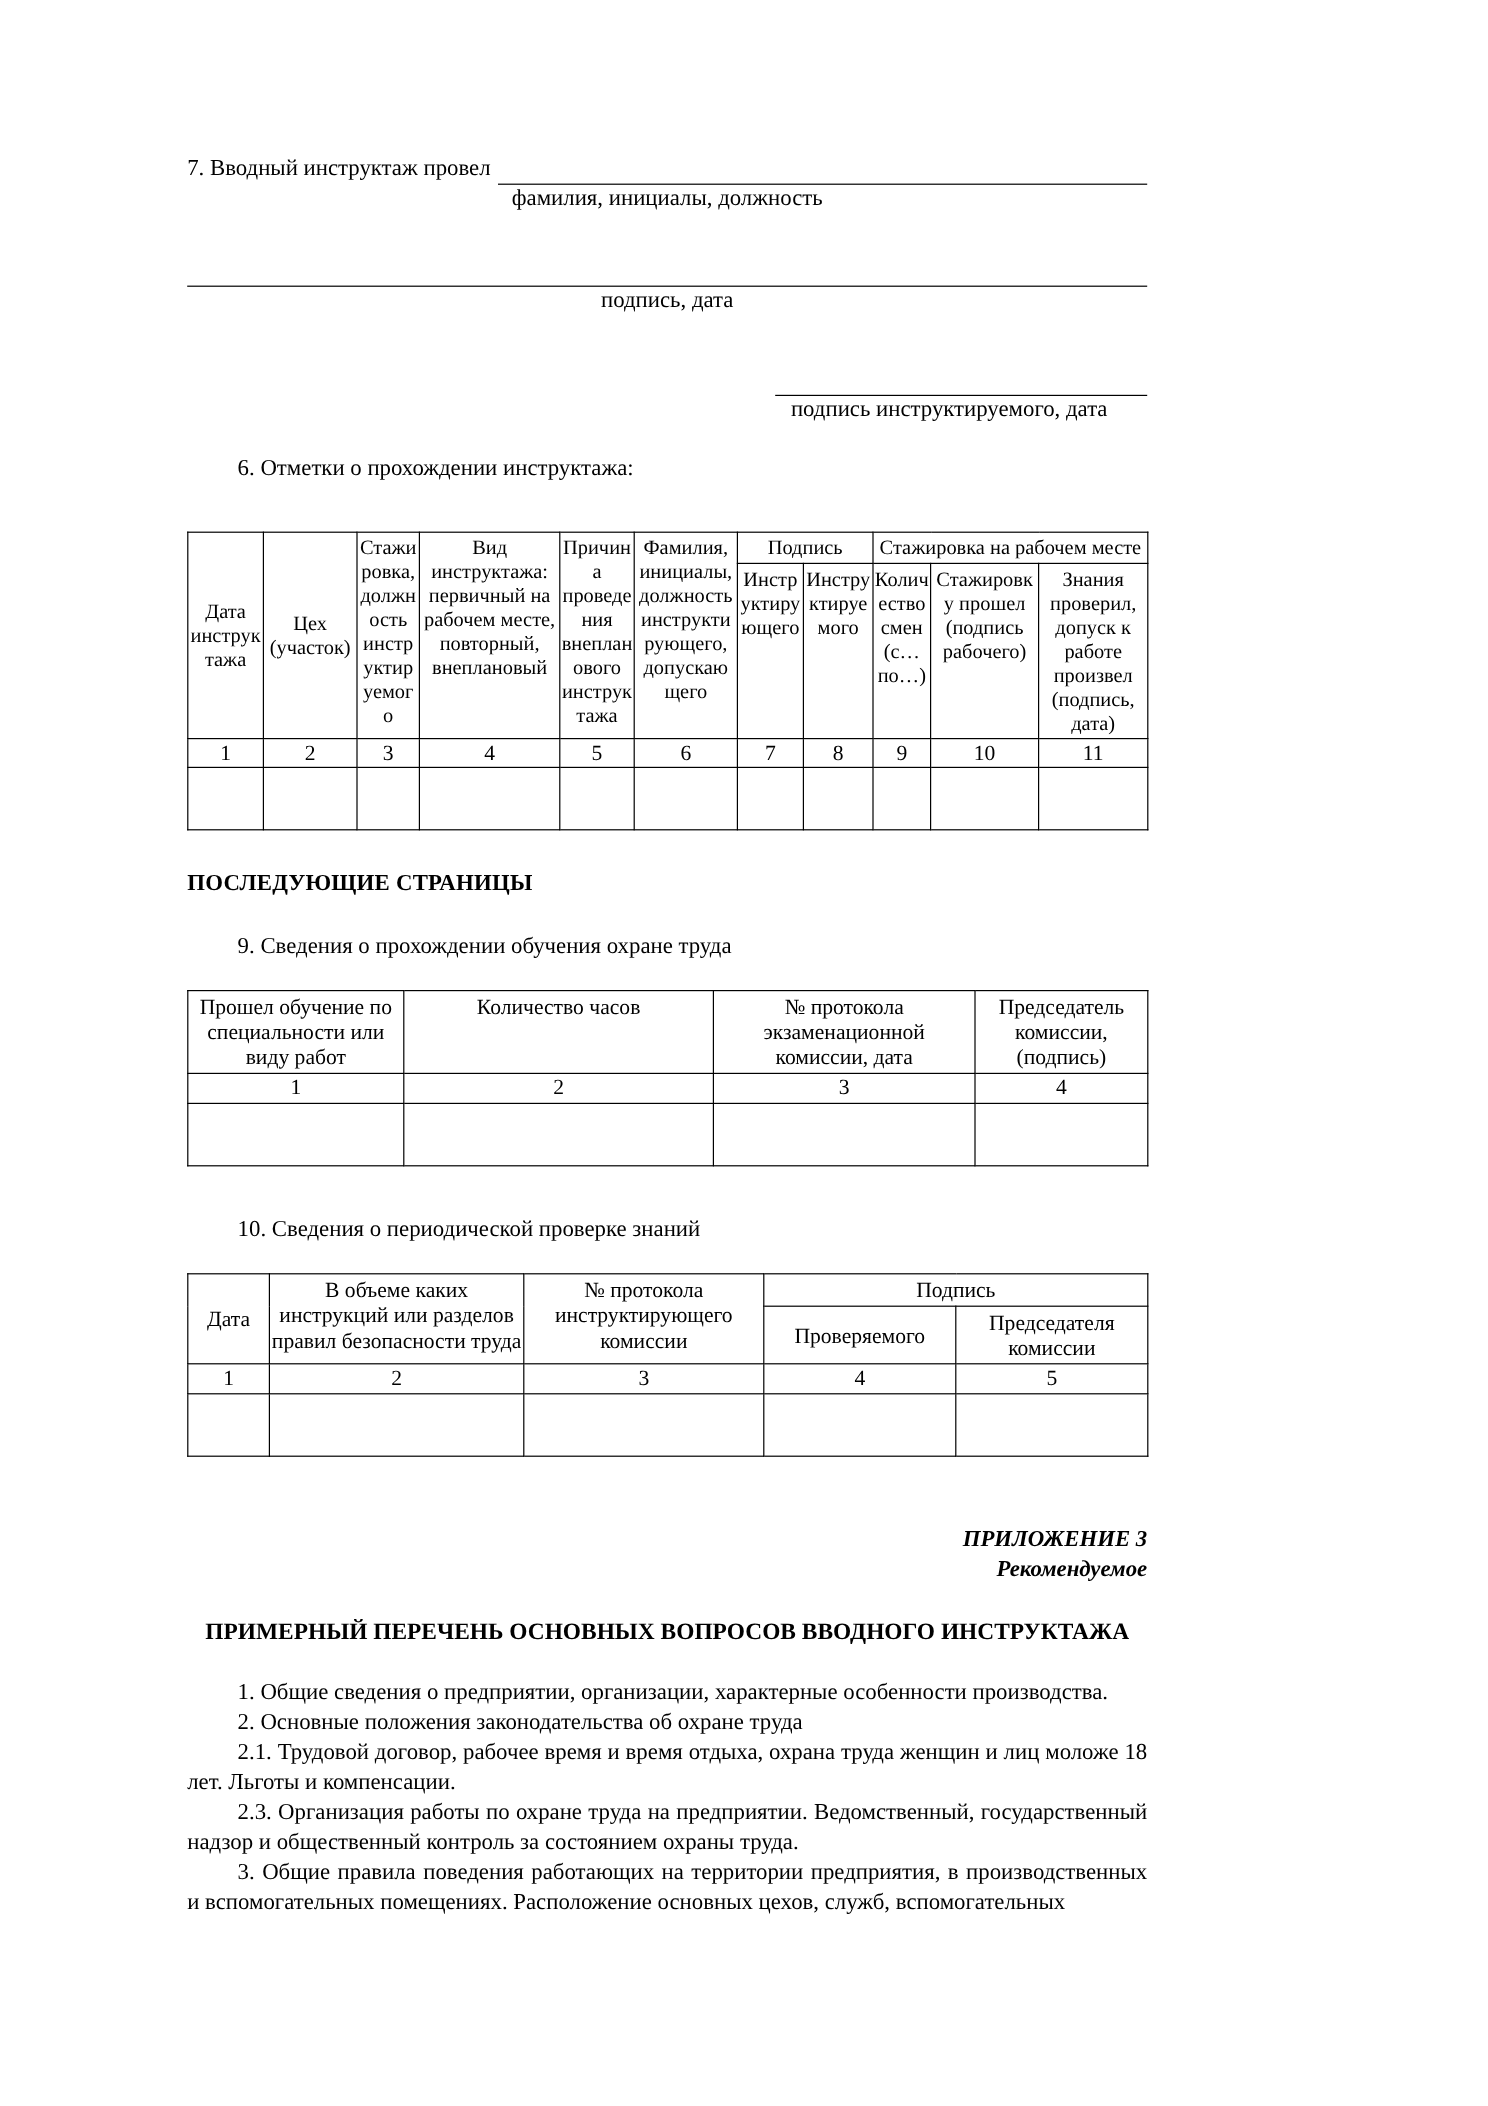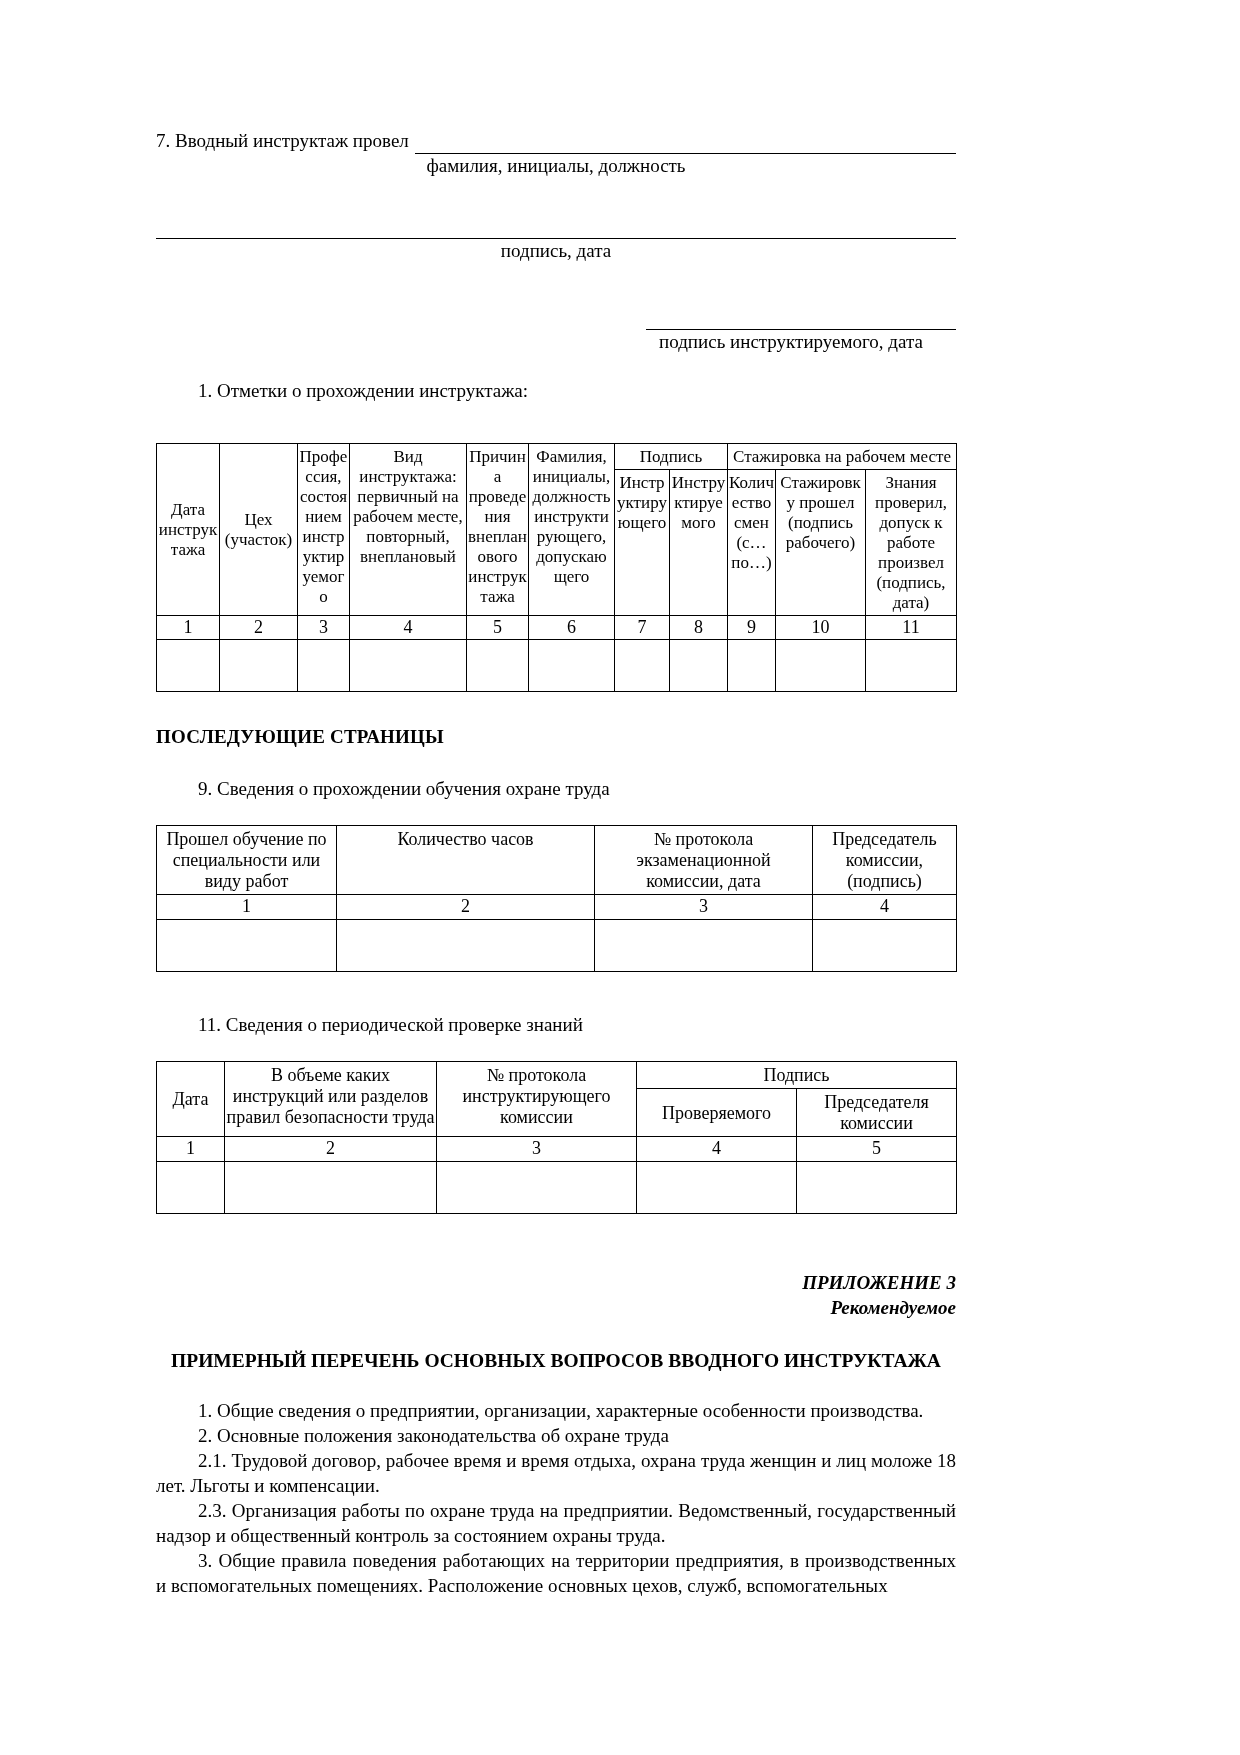--- a/index.html
+++ b/index.html
@@ -155,21 +155,21 @@
   <div class="rule-full"></div>
   <div class="caption">подпись, дата</div>
 
   <div class="sp-46"></div>
 
   <div class="rule-short"></div>
   <div class="caption-right">подпись инструктируемого, дата</div>
 
   <div class="sp-24"></div>
 
-  <div class="line indent">1. Отметки о прохождении инструктажа:</div>
+  <div class="line indent">6. Отметки о прохождении инструктажа:</div>
 
   <div class="sp-40"></div>
 
   <table class="doc t1">
     <colgroup>
       <col style="width:63px">
       <col style="width:78px">
       <col style="width:52px">
       <col style="width:117px">
       <col style="width:62px">
@@ -177,21 +177,21 @@
       <col style="width:55px">
       <col style="width:58px">
       <col style="width:48px">
       <col style="width:90px">
       <col style="width:91px">
     </colgroup>
     <tbody>
       <tr>
         <td rowspan="2" class="mid">Дата инструктажа</td>
         <td rowspan="2" class="mid">Цех (участок)</td>
-        <td rowspan="2">Профессия, состоянием инструктируемого</td>
+        <td rowspan="2">Стажировка, должность инструктируемого</td>
         <td rowspan="2">Вид инструктажа: первичный на рабочем месте, повторный, внеплановый</td>
         <td rowspan="2">Причина проведения внепланового инструктажа</td>
         <td rowspan="2">Фамилия, инициалы, должность инструктирующего, допускающего</td>
         <td colspan="2" class="mid">Подпись</td>
         <td colspan="3" class="mid">Стажировка на рабочем месте</td>
       </tr>
       <tr>
         <td>Инструктирующего</td>
         <td>Инструктируемого</td>
         <td>Количество смен (с… по…)</td>
@@ -261,21 +261,21 @@
         <td></td>
         <td></td>
         <td></td>
         <td></td>
       </tr>
     </tbody>
   </table>
 
   <div class="sp-40"></div>
 
-  <div class="line indent">11. Сведения о периодической проверке знаний</div>
+  <div class="line indent">10. Сведения о периодической проверке знаний</div>
 
   <div class="sp-24"></div>
 
   <table class="doc t3">
     <colgroup>
       <col style="width:68px">
       <col style="width:212px">
       <col style="width:200px">
       <col style="width:160px">
       <col style="width:160px">

